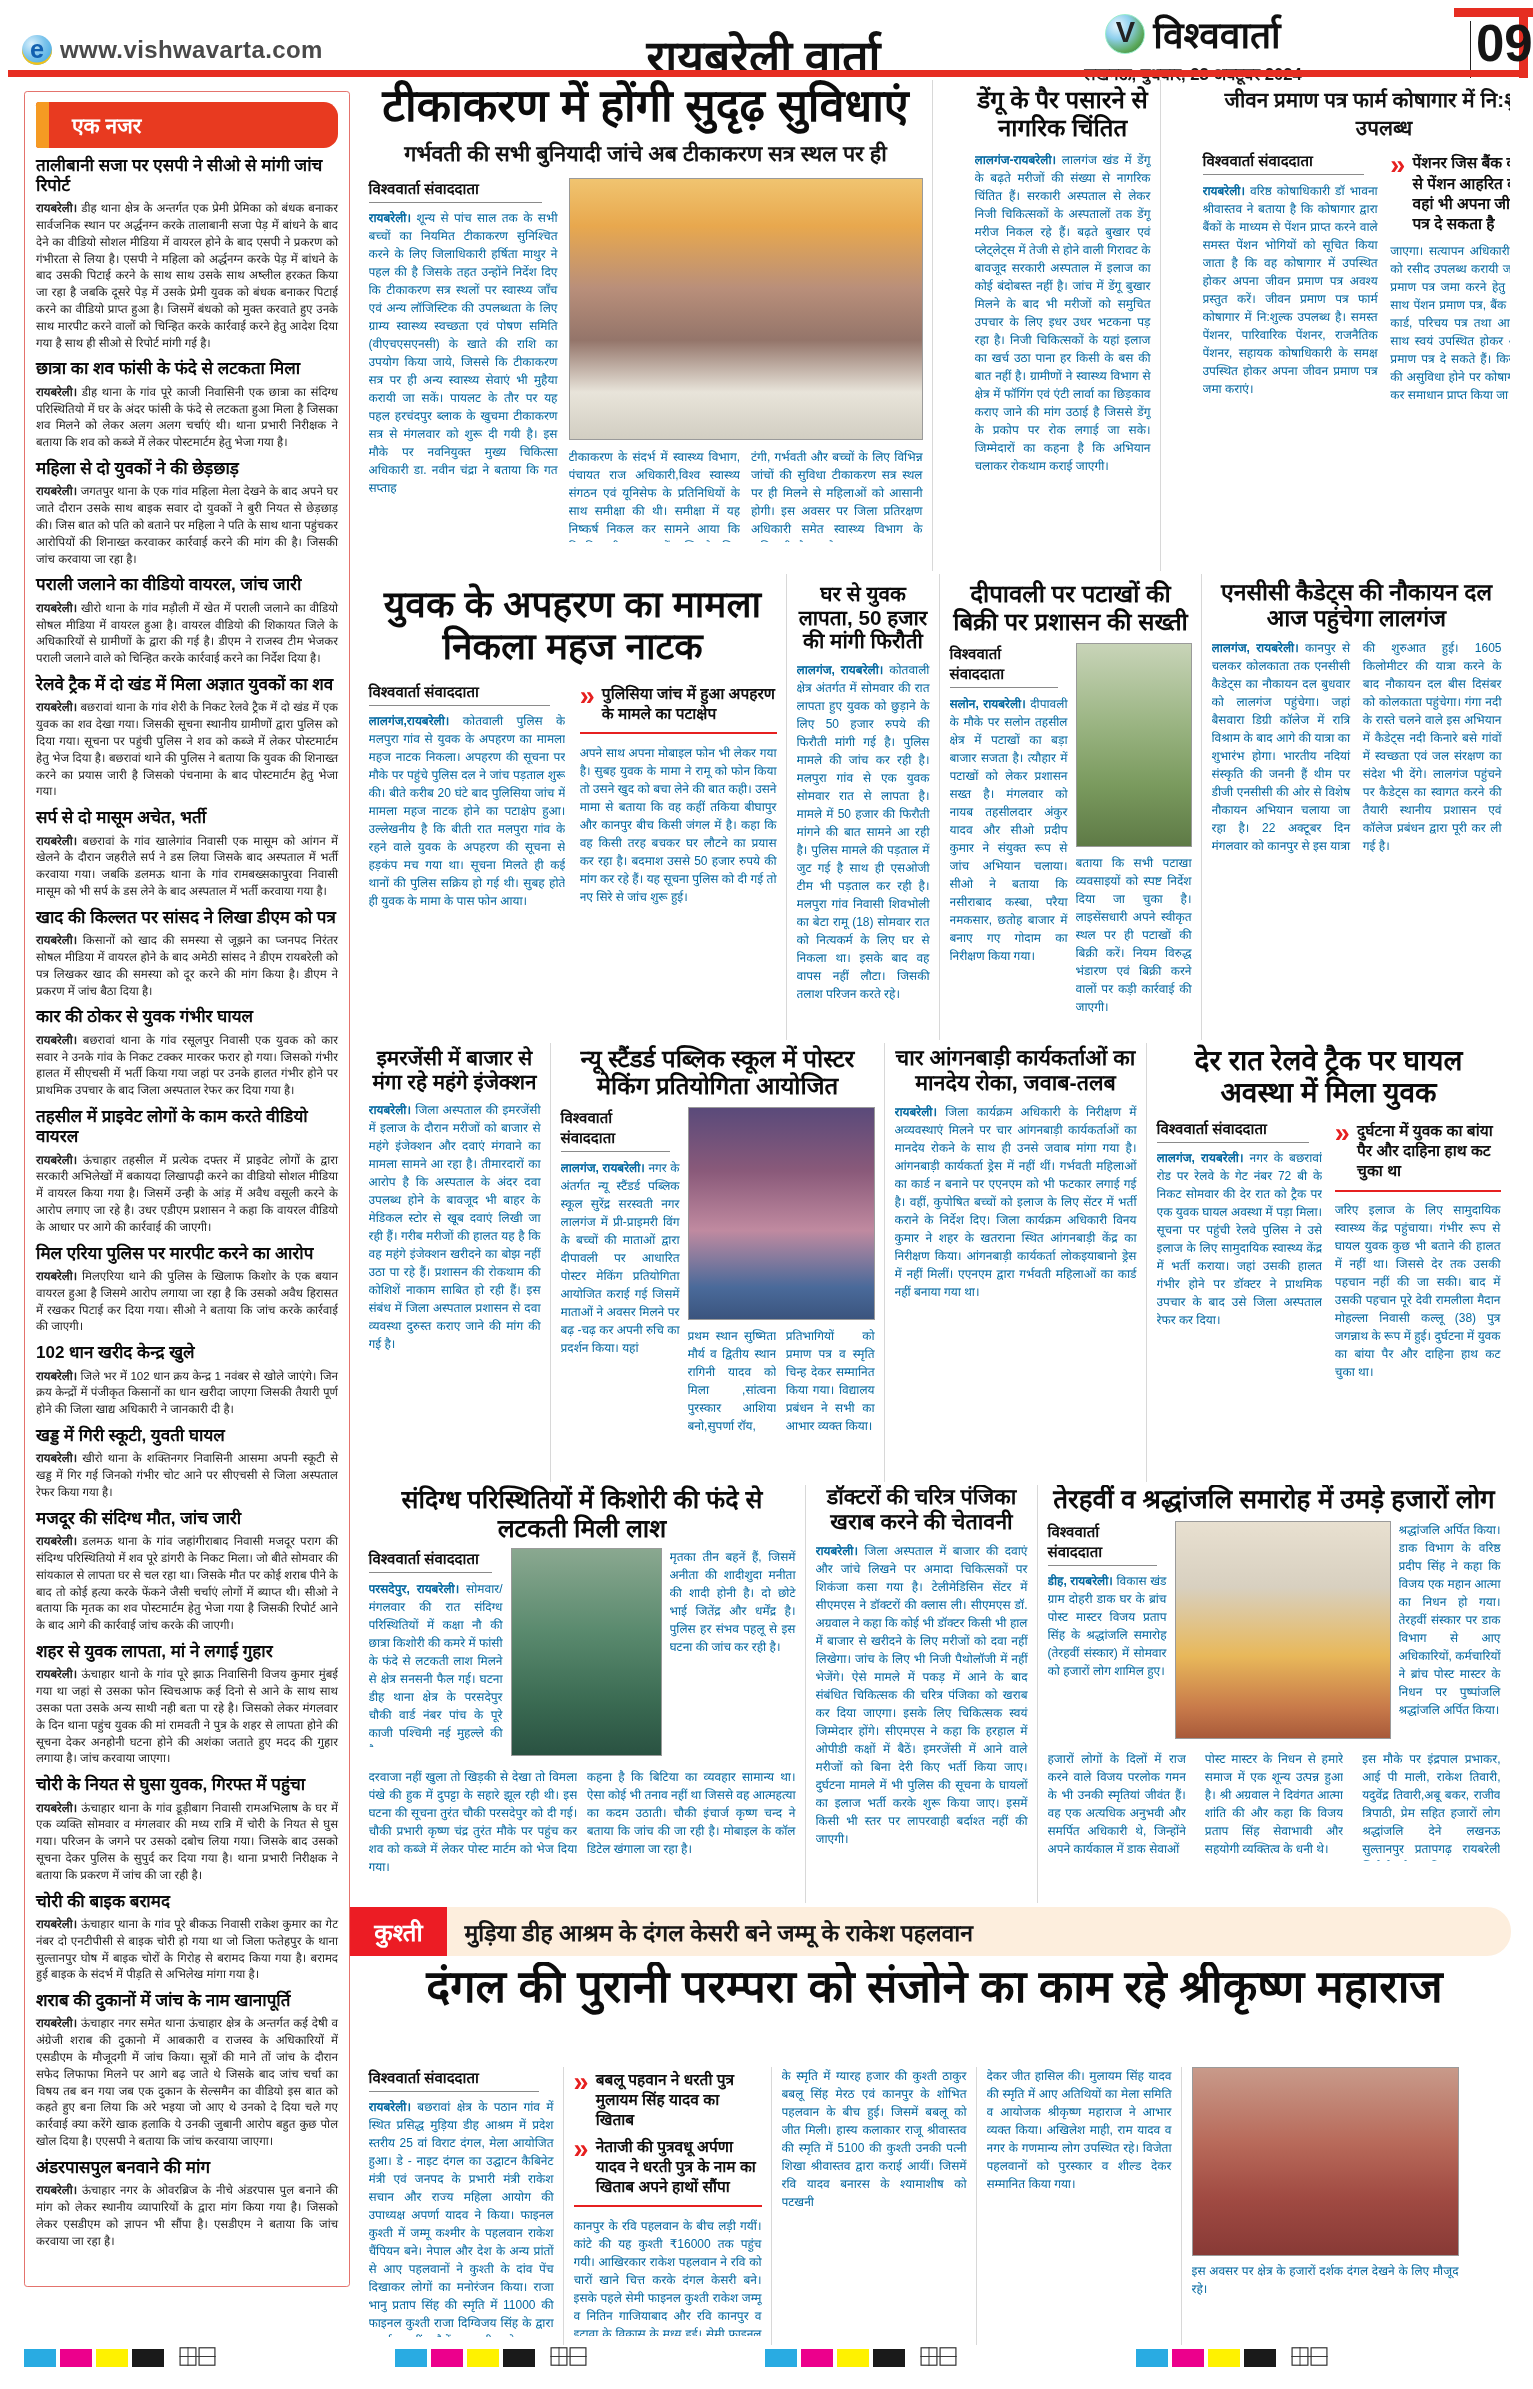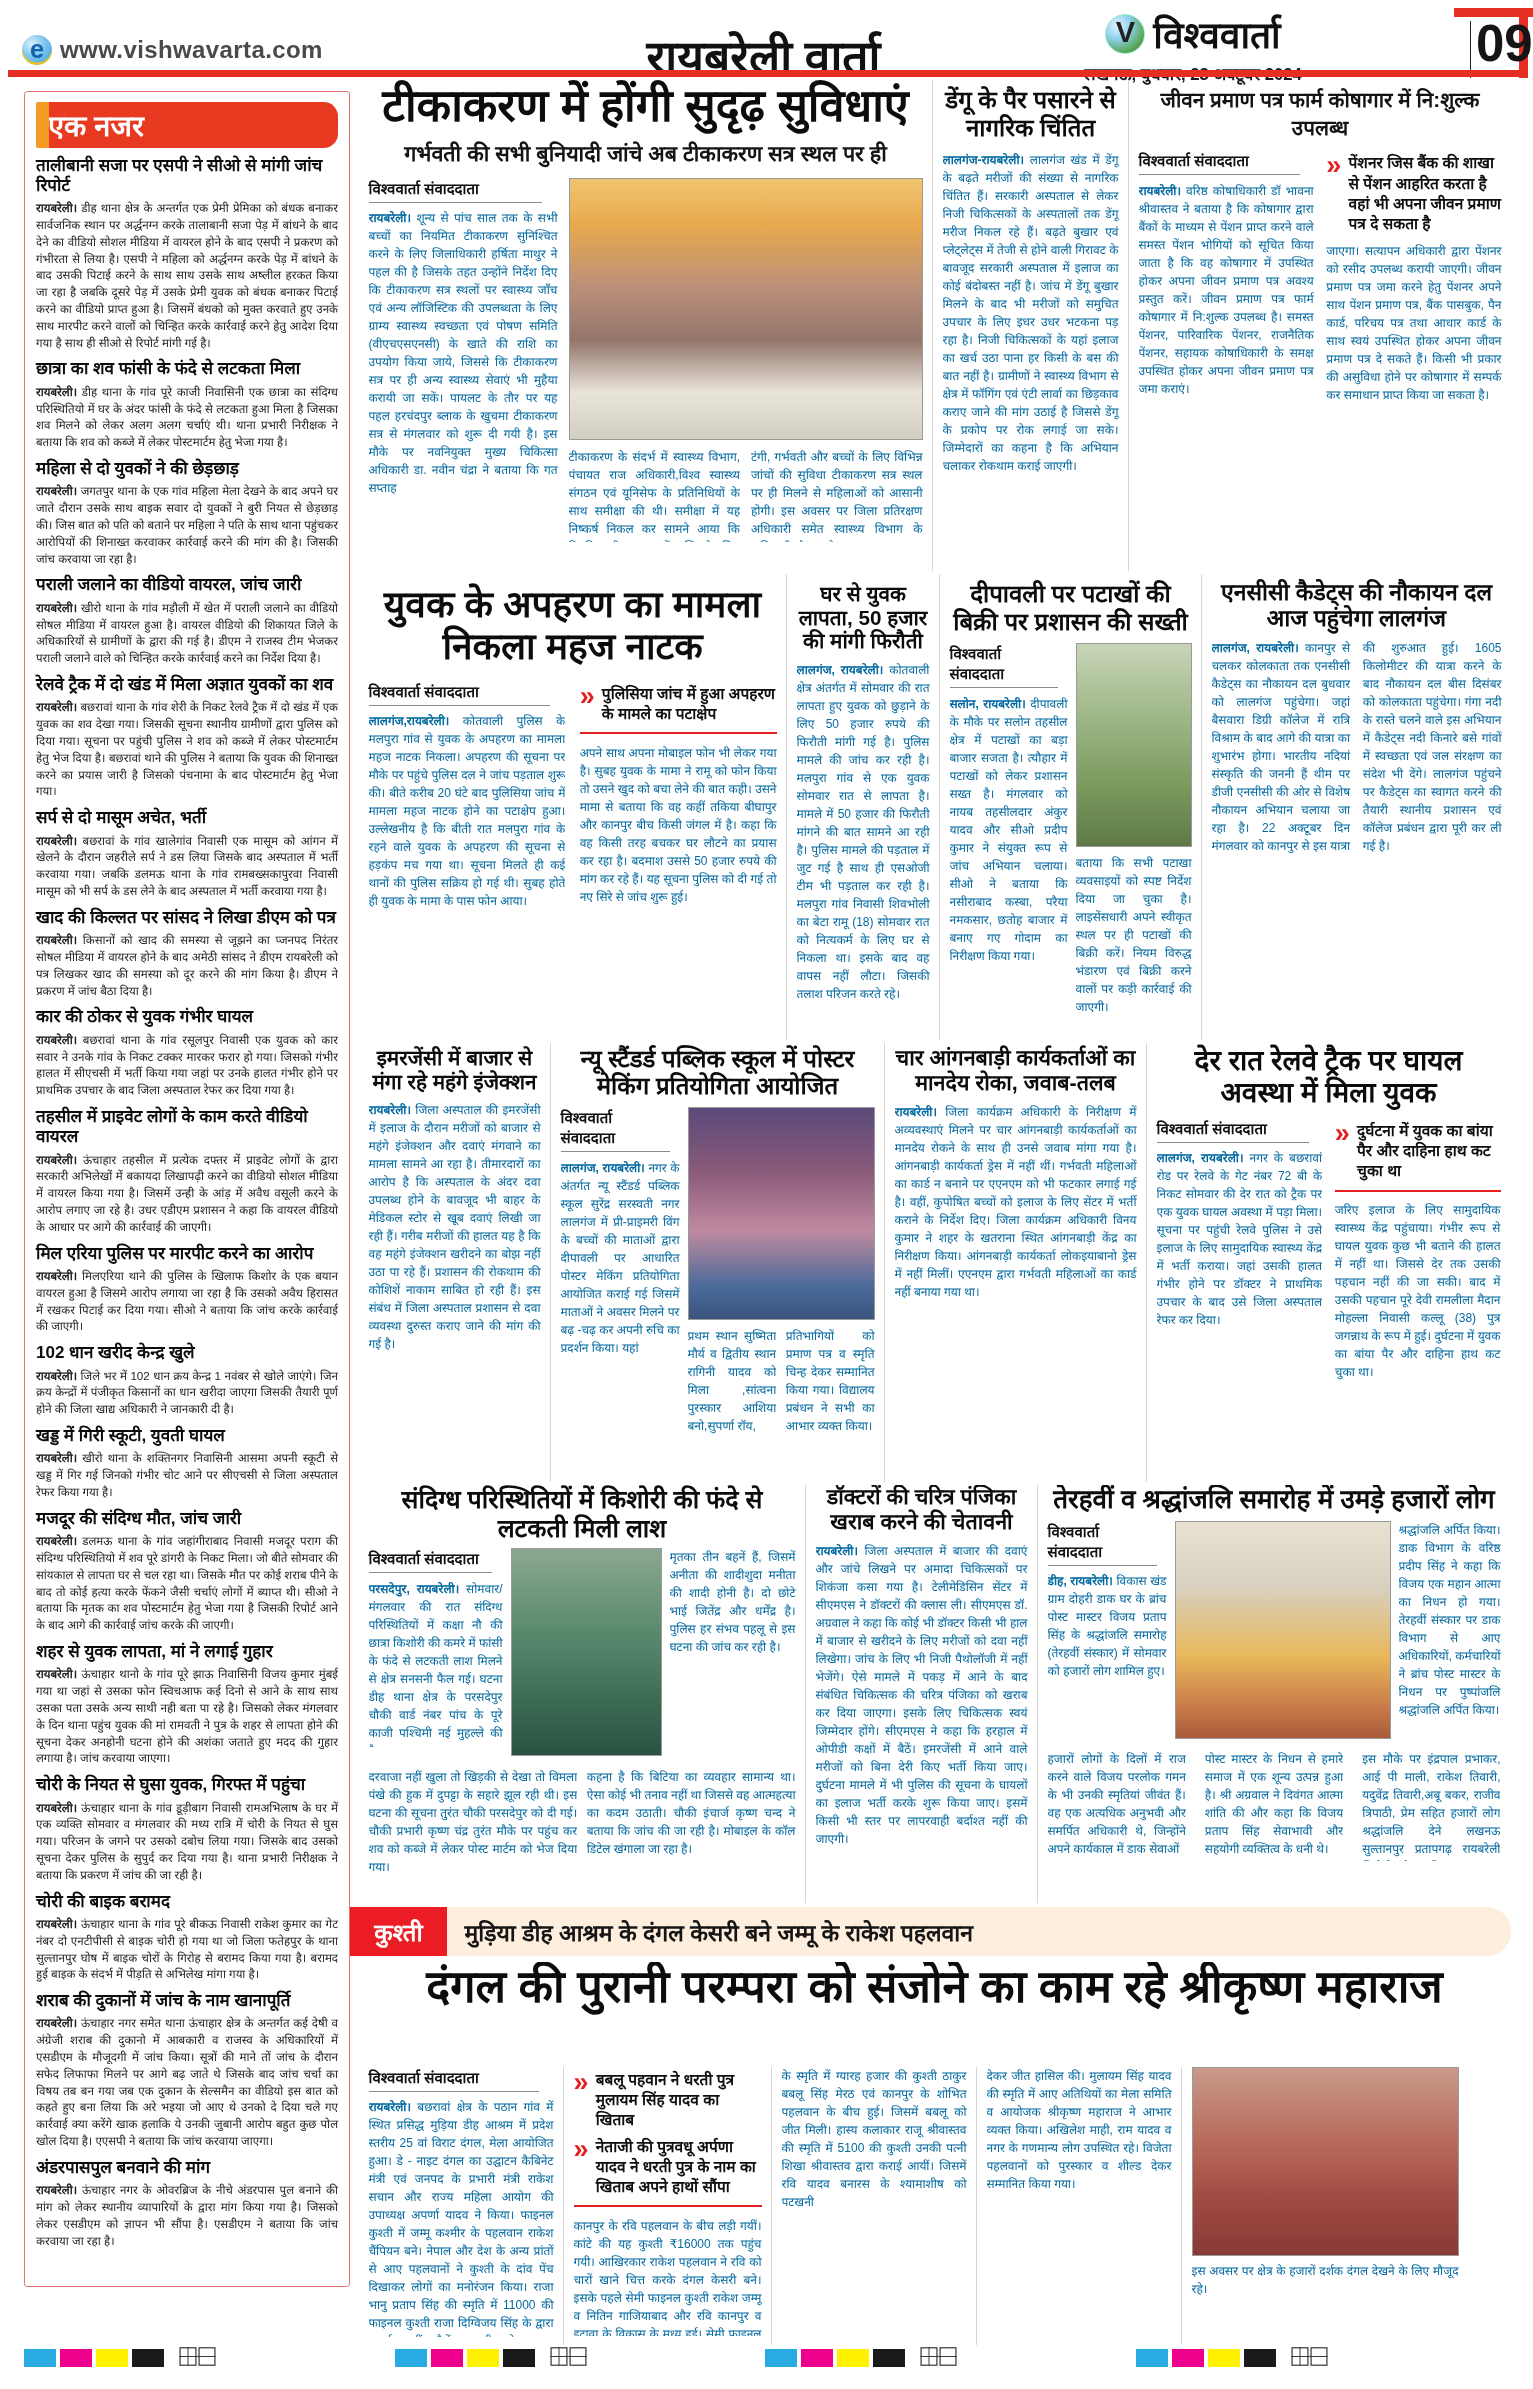--- a/index.html
+++ b/index.html
@@ -30,21 +30,21 @@
   .bracket-top{position:absolute;left:-11px;top:0;width:80px;height:8.7px;background:#e62e22;}
   .bracket-right{position:absolute;right:4.8px;top:0;width:9.5px;height:70px;background:#e62e22;}
   .red-rule{position:absolute;left:8px;top:70px;width:1512px;height:7.2px;background:#e62e22;}
 
   
   .briefs-box{position:absolute;left:24px;top:91px;width:326px;height:2196px;
     border:1.6px solid #e4736d;border-radius:3.2px;padding:9.5px 11px;overflow:hidden;background:#fff;}
   .briefs-head{position:relative;height:46px;background:#e83a20;border-radius:3.2px 14.3px 14.3px 3.2px;
     display:flex;align-items:center;margin-bottom:4.8px;}
   .briefs-accent{position:absolute;left:0;top:0;width:12.7px;height:46px;background:#f59a23;border-radius:3.2px 0 0 3.2px;}
-  .briefs-title{color:#fff;font-size:29px;font-weight:800;padding-left:12px;}
+  .briefs-title{color:#fff;font-size:21px;font-weight:800;padding-left:36px;}
   .brief{margin-top:8px;}
   .brief .bh{font-size:17px;font-weight:800;color:#0d0d0d;line-height:1.2;}
   .brief .bb{margin-top:4px;font-size:11.6px;line-height:1.45;text-align:justify;color:#1d1d1d;}
   .brief .bd-city{font-weight:800;}
 
   
   .main-row{position:absolute;overflow:hidden;}
   .art{padding:0 9.5px;overflow:hidden;height:100%;}
   .sep{border-right:0.8px solid #d8d8d8;}
   .hl{font-weight:800;color:#0c0c0c;text-align:center;line-height:1.14;}
@@ -59,21 +59,21 @@
   .pq-u{border-bottom:2.4px solid #e62020;margin:8px 0 9.5px 0;}
   .photo{border:0.8px solid #9a9a9a;width:100%;}
   .ph-tika{background:linear-gradient(180deg,#f0c470 0%,#e8a84e 18%,#b98f7a 42%,#94756a 62%,#e8e4da 82%,#d2cec2 100%);}
   .ph-patakha{background:linear-gradient(180deg,#c8d4b8 0%,#9ab482 40%,#7a9a5e 70%,#5e7a46 100%);}
   .ph-poster{background:linear-gradient(180deg,#5a4a7a 0%,#8a5a7a 30%,#c08aa0 58%,#4a6a9a 85%,#3a547e 100%);}
   .ph-girl{background:linear-gradient(180deg,#8aa890 0%,#5a8a6e 40%,#3a6a52 75%,#2a5242 100%);}
   .ph-terahvin{background:linear-gradient(180deg,#e8e0d0 0%,#d8d0c0 30%,#e8b85a 62%,#c87a4a 86%,#a85a3a 100%);}
   .ph-dangal{background:linear-gradient(180deg,#c89a8a 0%,#b86a5a 40%,#a04a42 70%,#883a36 100%);}
 
   
-  #row1{left:359px;top:80px;width:1151px;height:491px;display:grid;grid-template-columns:574px 196px 382px;}
+  #row1{left:359px;top:80px;width:1151px;height:491px;display:grid;grid-template-columns:574px 196px 382px;gap:32px;}
   #row2{left:359px;top:574px;width:1151px;height:466px;display:grid;grid-template-columns:428px 153px 262px 309px;}
   #row3{left:359px;top:1043px;width:1151px;height:439px;display:grid;grid-template-columns:192px 334px 262px 363px;}
   #row4{left:359px;top:1485px;width:1151px;height:418px;display:grid;grid-template-columns:447px 232px 472px;}
   #kushti-band{left:350px;top:1907px;width:1161px;height:49px;display:flex;align-items:stretch;}
   #kushti-headline{left:359px;top:1962px;width:1151px;height:100px;}
   #kushti-body{left:359px;top:2067px;width:1151px;height:278px;display:grid;grid-template-columns:205px 208px 205px 205px 286px;gap:0;}
 
   
   .a-head{font-size:45px;}
   .a-sub{font-size:21.5px;margin-top:6.4px;}

